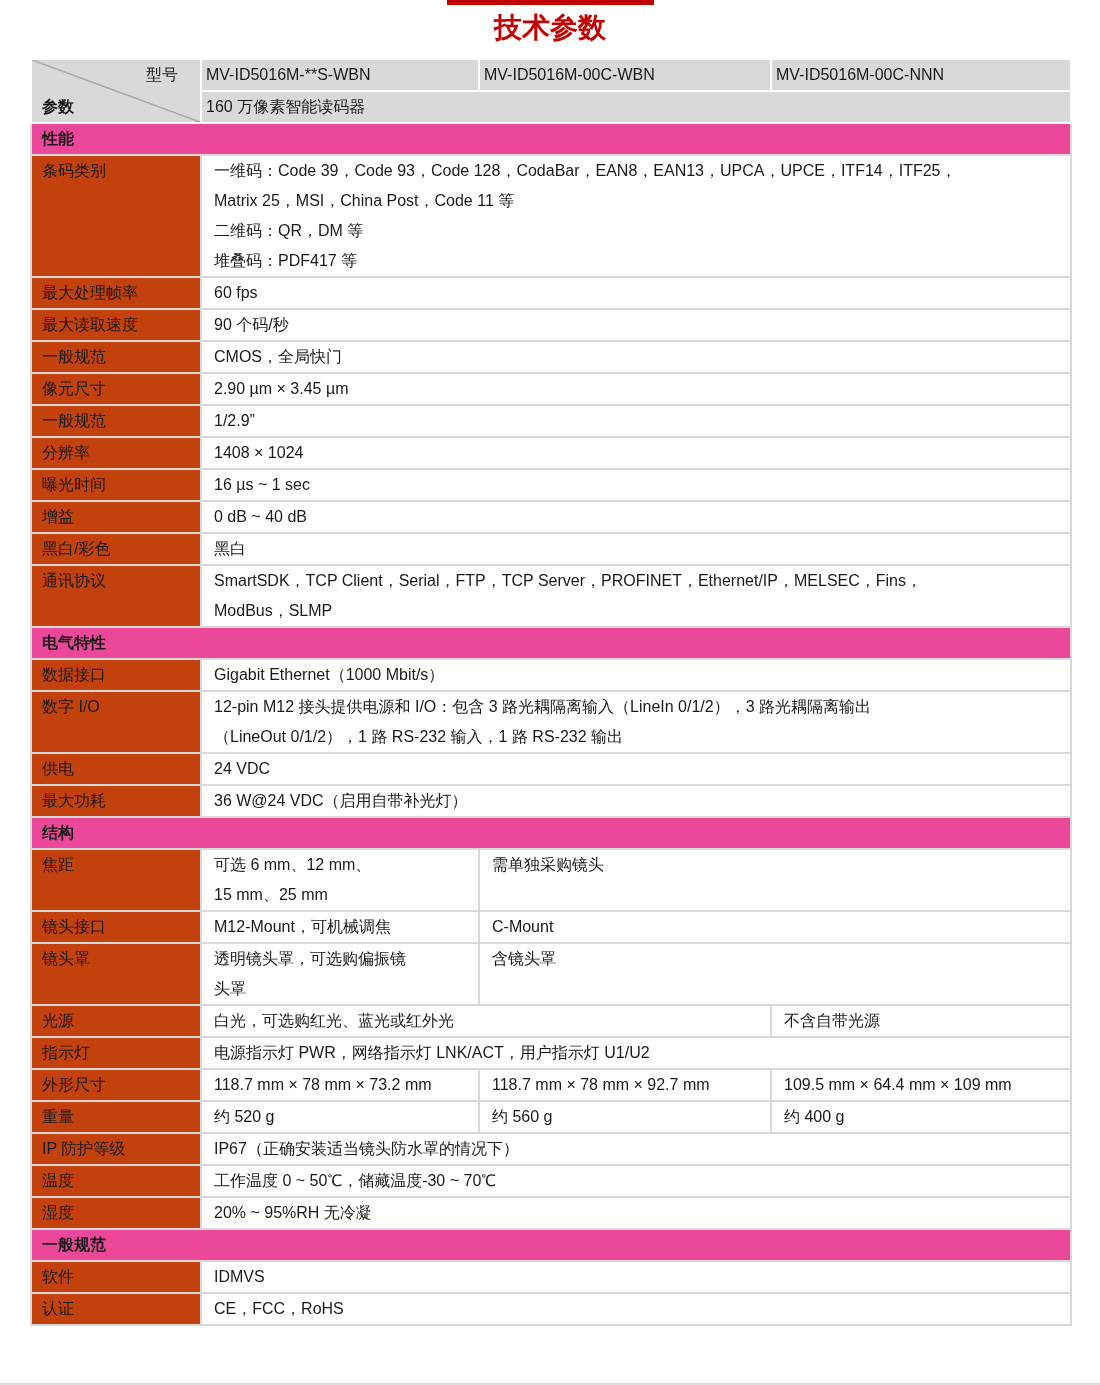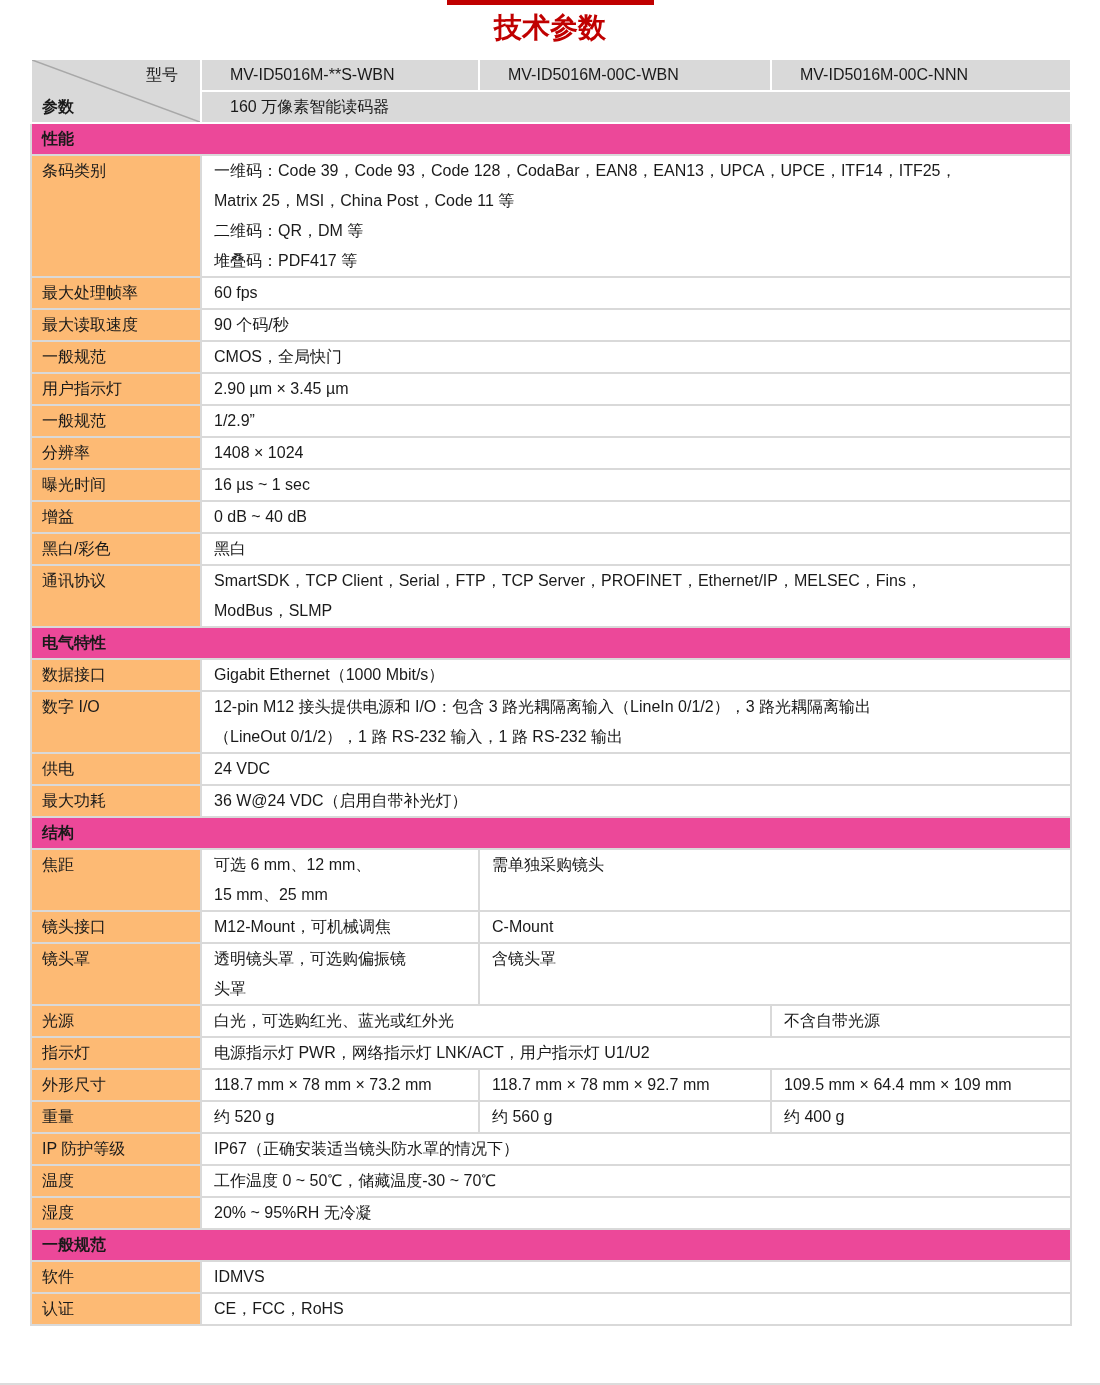--- a/index.html
+++ b/index.html
@@ -32,34 +32,34 @@
     border: 2px solid #d9d9d9;
     vertical-align: top;
     font-size: 16px;
     overflow: hidden;
   }
   tr.hdr td {
     background: #d9d9d9;
     border-color: #ffffff;
     height: 30px;
   }
-  td.model-cell { padding: 0 0 0 28px; line-height: 30px; white-space: nowrap; }
+  td.model-cell { padding: 0 0 0 4px; line-height: 30px; white-space: nowrap; }
   td.corner-cell { position: relative; padding: 0; }
   .corner-svg { position: absolute; left: 0; top: 0; width: 100%; height: 100%; }
   .corner-top { position: absolute; top: 2px; right: 22px; line-height: 26px; }
   .corner-bottom { position: absolute; bottom: 2px; left: 10px; line-height: 26px; font-weight: bold; }
   td.section-cell {
     background: #ec4899;
     font-weight: bold;
     font-size: 17px;
     line-height: 30px;
     padding: 0 0 0 10px;
     white-space: nowrap;
   }
-  td.label-cell { background: #fdba74; padding: 0 4px 0 10px; }
+  td.label-cell { background: #c2410c; padding: 0 4px 0 10px; }
   td.value-cell { background: #ffffff; padding: 0 8px 0 12px; margin-top: 20px; }
   .ln { line-height: 30px; white-space: nowrap; }
   .bottom-rule {
     position: absolute; left: 0; bottom: 0;
     width: 1100px; height: 2px;
     background: #dcdcdc;
   }
 </style>
 </head>
 <body>
@@ -123,21 +123,21 @@
       <tr>
         <td class="label-cell">
           <div class="ln">一般规范</div>
         </td>
         <td colspan="3" class="value-cell">
           <div class="ln">CMOS，全局快门</div>
         </td>
       </tr>
       <tr>
         <td class="label-cell">
-          <div class="ln">用户指示灯</div>
+          <div class="ln">像元尺寸</div>
         </td>
         <td colspan="3" class="value-cell">
           <div class="ln">2.90 µm × 3.45 µm</div>
         </td>
       </tr>
       <tr>
         <td class="label-cell">
           <div class="ln">一般规范</div>
         </td>
         <td colspan="3" class="value-cell">

